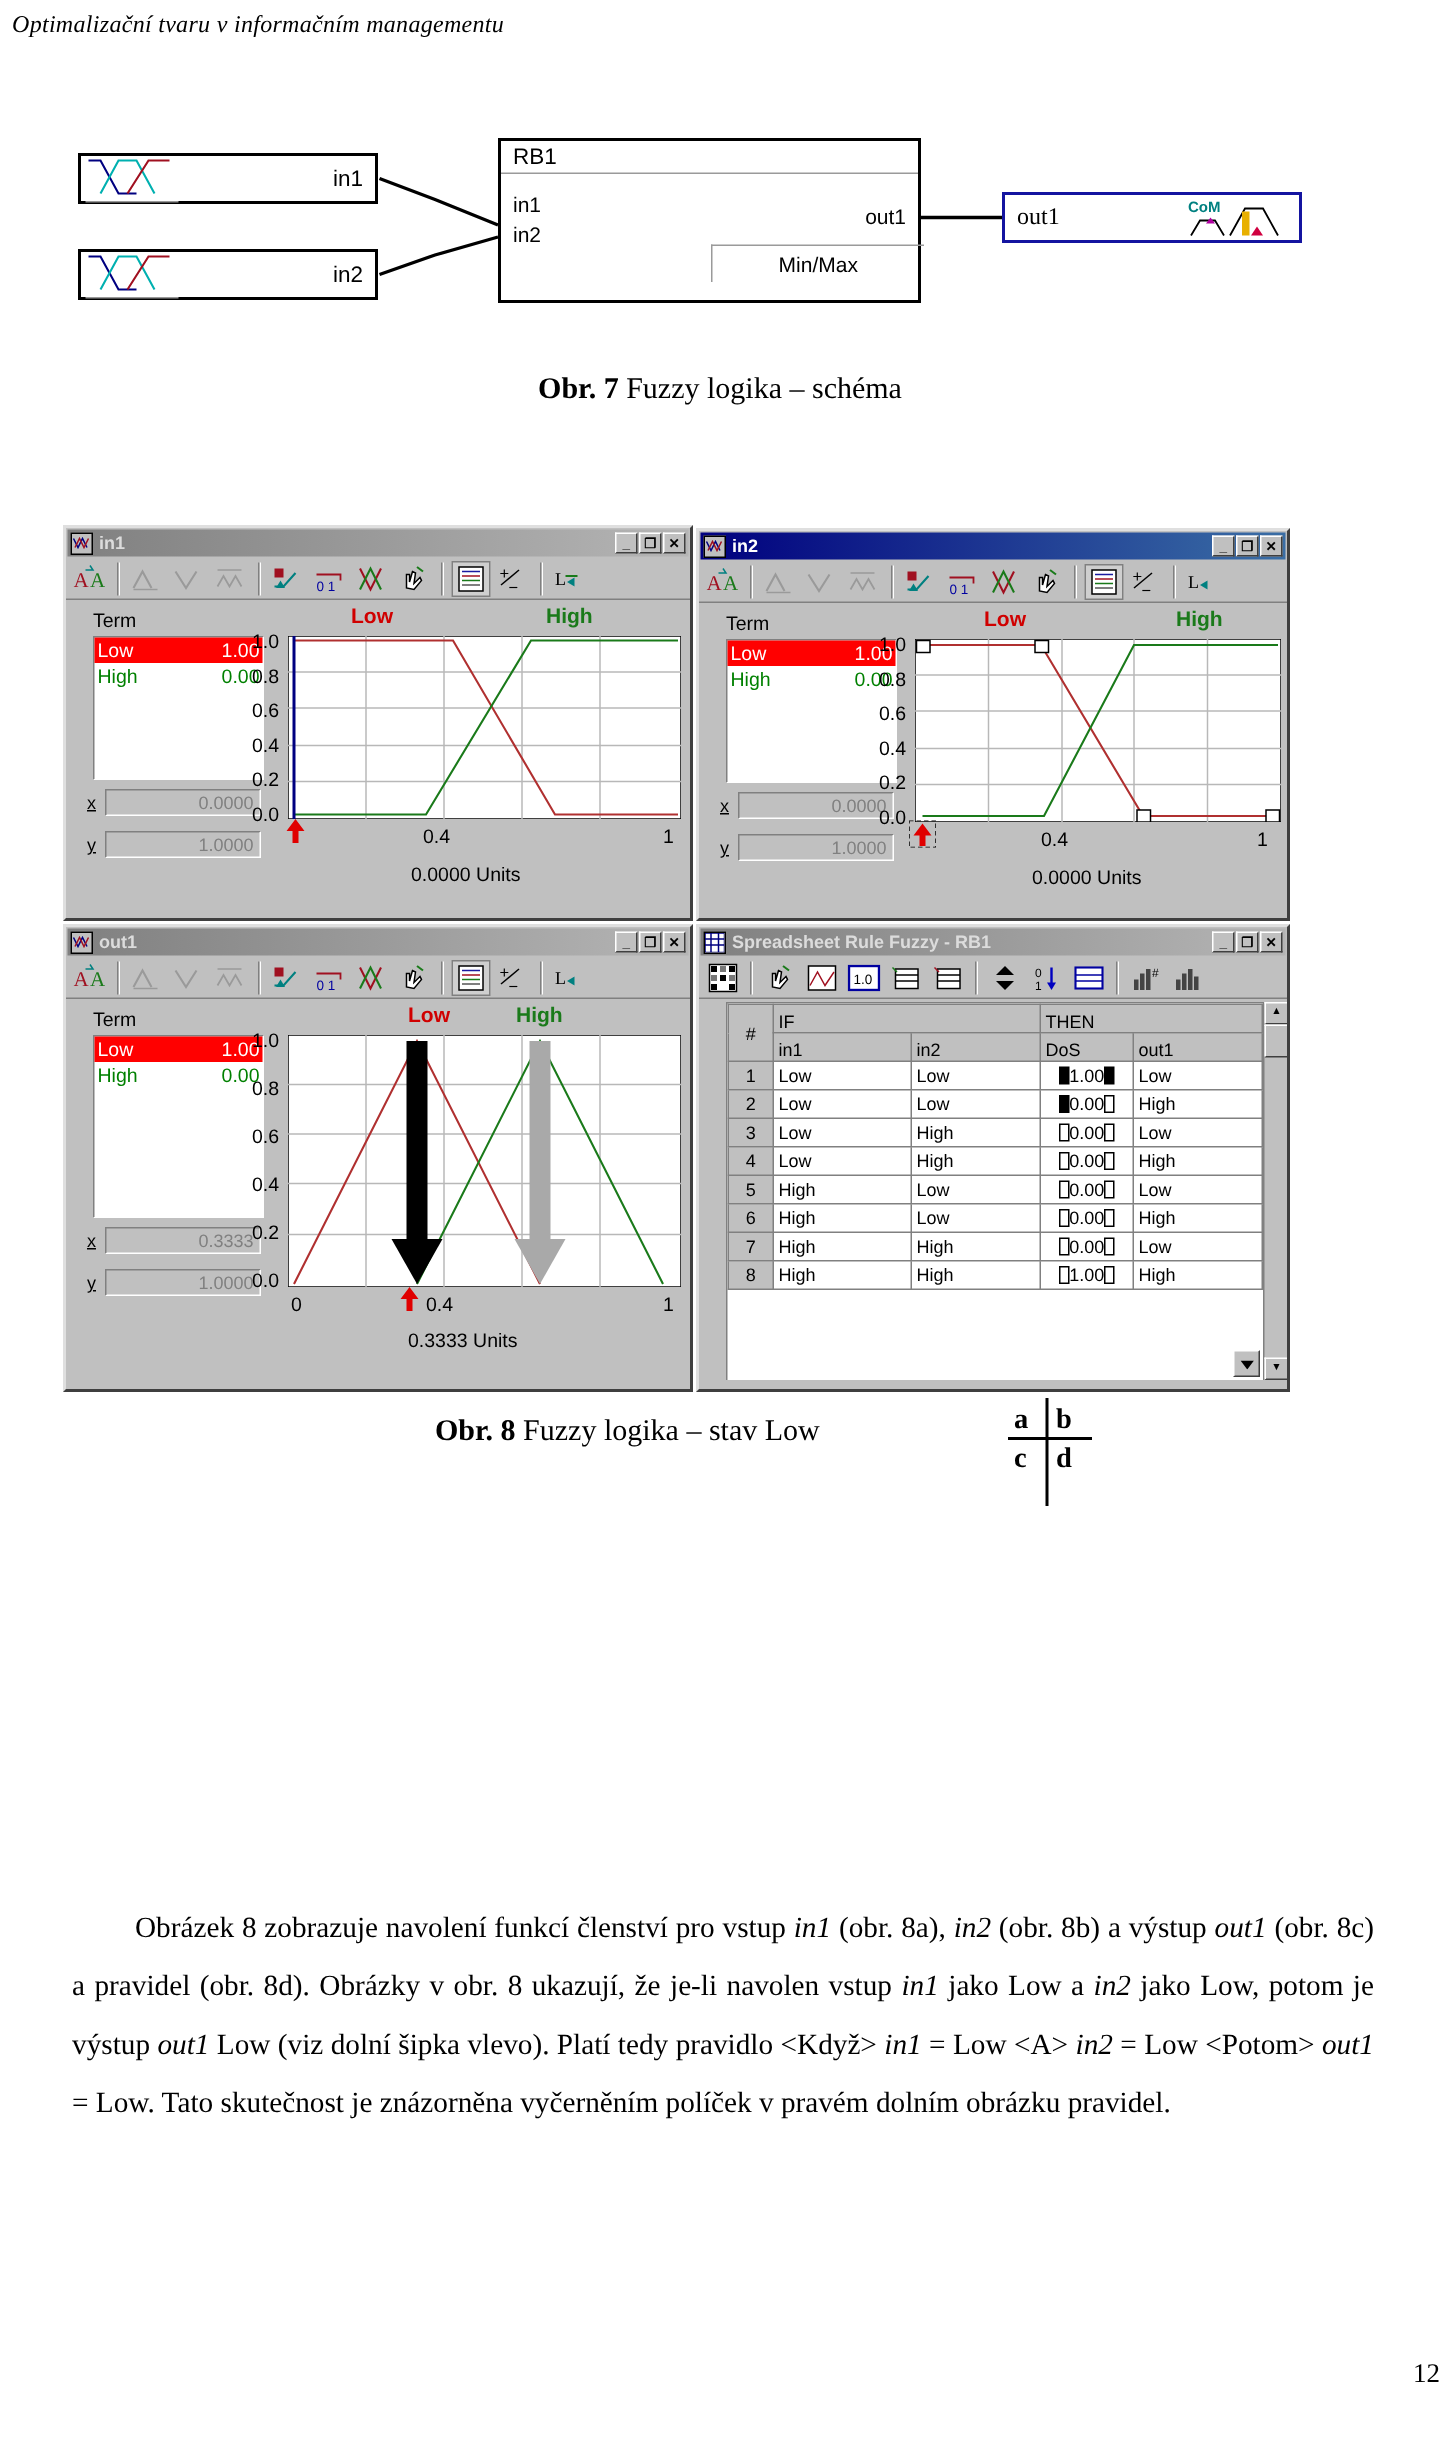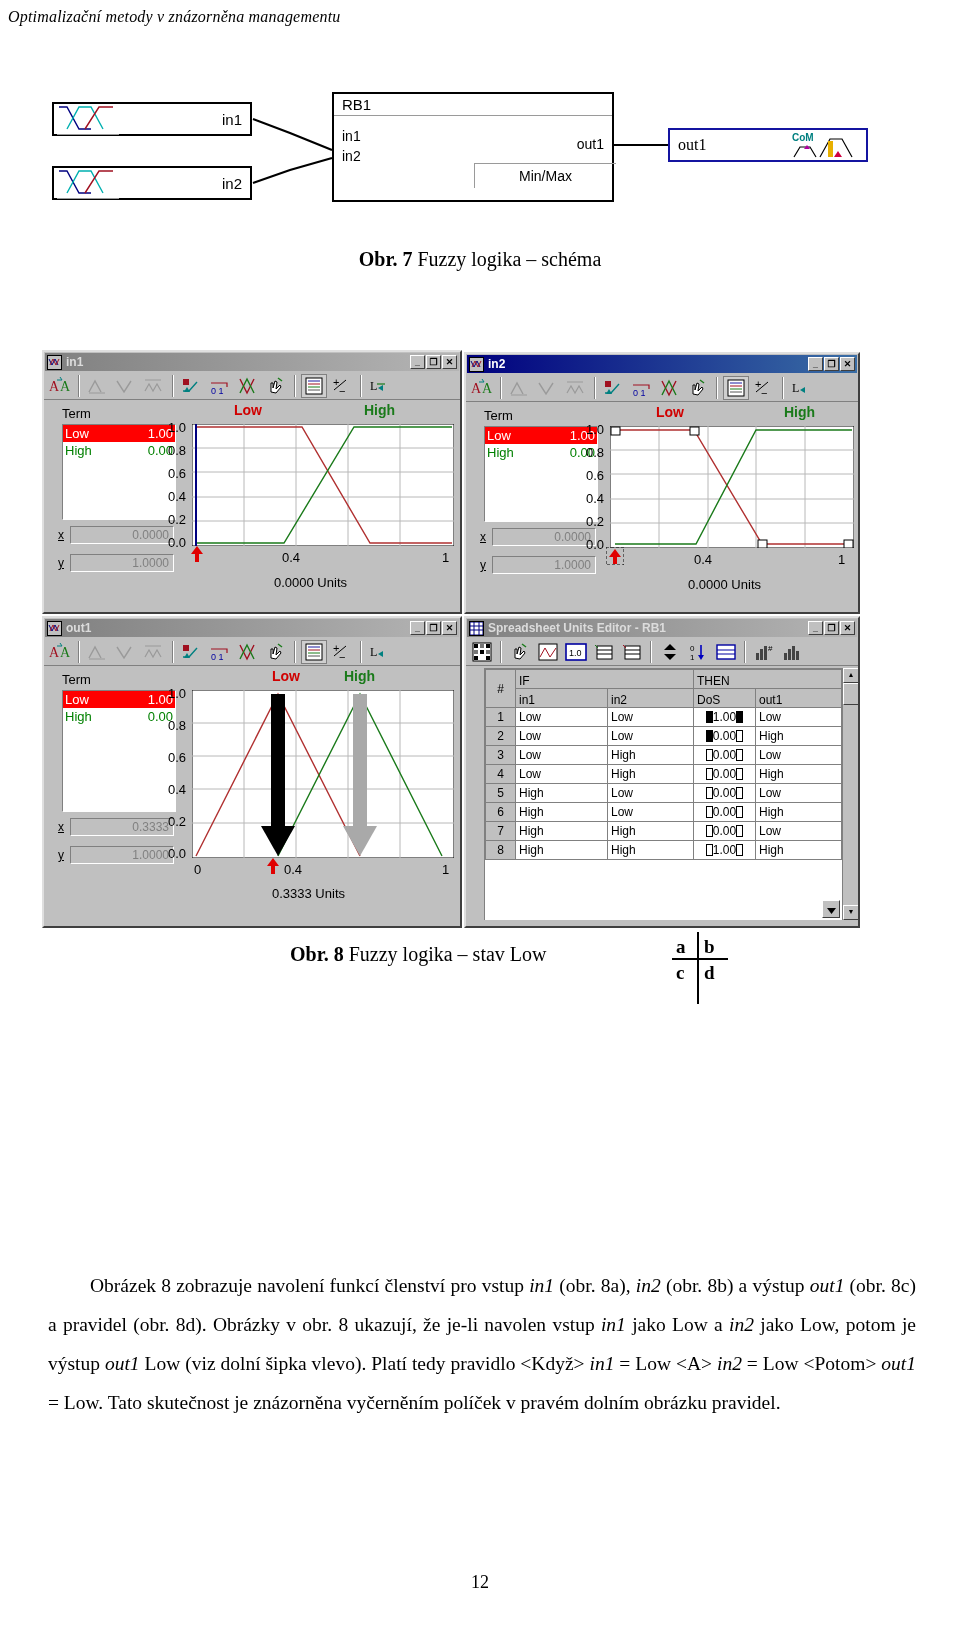--- a/index.html
+++ b/index.html
@@ -171,28 +171,28 @@
   }
   .para i { font-style:italic; }
   .indent { text-indent:42px; }
 
   .abcd {
     position:absolute; font-family:"Liberation Serif", serif;
     font-weight:bold; font-size:19px;
   }
 
   .pageno {
-    position:absolute; left:0; width:100%; text-align:center;
+    position:absolute; left:0; width:100%; text-align:right;
     font-size:18px; font-family:"Liberation Serif", serif;
   }
 </style>
 </head>
 <body>
 
-<div class="runhead">Optimalizační metody v znázorněna managementu</div>
+<div class="runhead">Optimalizační tvaru v informačním managementu</div>
 
 <div class="fig7">
 
   <div class="blk" style="left:52px; top:24px; width:200px; height:34px;">
     <span class="mfthumb">
       <svg width="62" height="30" viewBox="0 0 62 30">
         <polyline points="2,4 10,4 22,26 34,26" fill="none" stroke="#000080" stroke-width="1.4"></polyline>
         <polyline points="10,26 22,4 34,4 46,26" fill="none" stroke="#00b0b0" stroke-width="1.4"></polyline>
         <polyline points="28,26 42,4 56,4" fill="none" stroke="#a01020" stroke-width="1.4"></polyline>
       </svg>
@@ -722,21 +722,21 @@
   <div class="tbar inactive">
     <span class="sysicon">
       <svg width="13" height="13" viewBox="0 0 13 13">
         <rect x="0" y="0" width="13" height="13" fill="#fff" stroke="#000080"></rect>
         <line x1="0" y1="4" x2="13" y2="4" stroke="#000080"></line>
         <line x1="0" y1="8" x2="13" y2="8" stroke="#000080"></line>
         <line x1="4" y1="0" x2="4" y2="13" stroke="#000080"></line>
         <line x1="9" y1="0" x2="9" y2="13" stroke="#000080"></line>
       </svg>
     </span>
-    <span class="ttl">Spreadsheet Units Editor - RB1</span>
+    <span class="ttl">Spreadsheet Rule Fuzzy - RB1</span>
     <span class="tbtns">
       <span class="tbtn">_</span>
       <span class="tbtn">❐</span>
       <span class="tbtn">✕</span>
     </span>
   </div>
 
   <div class="toolbar">
     <span class="tool">
       <svg width="20" height="20" viewBox="0 0 20 20">

